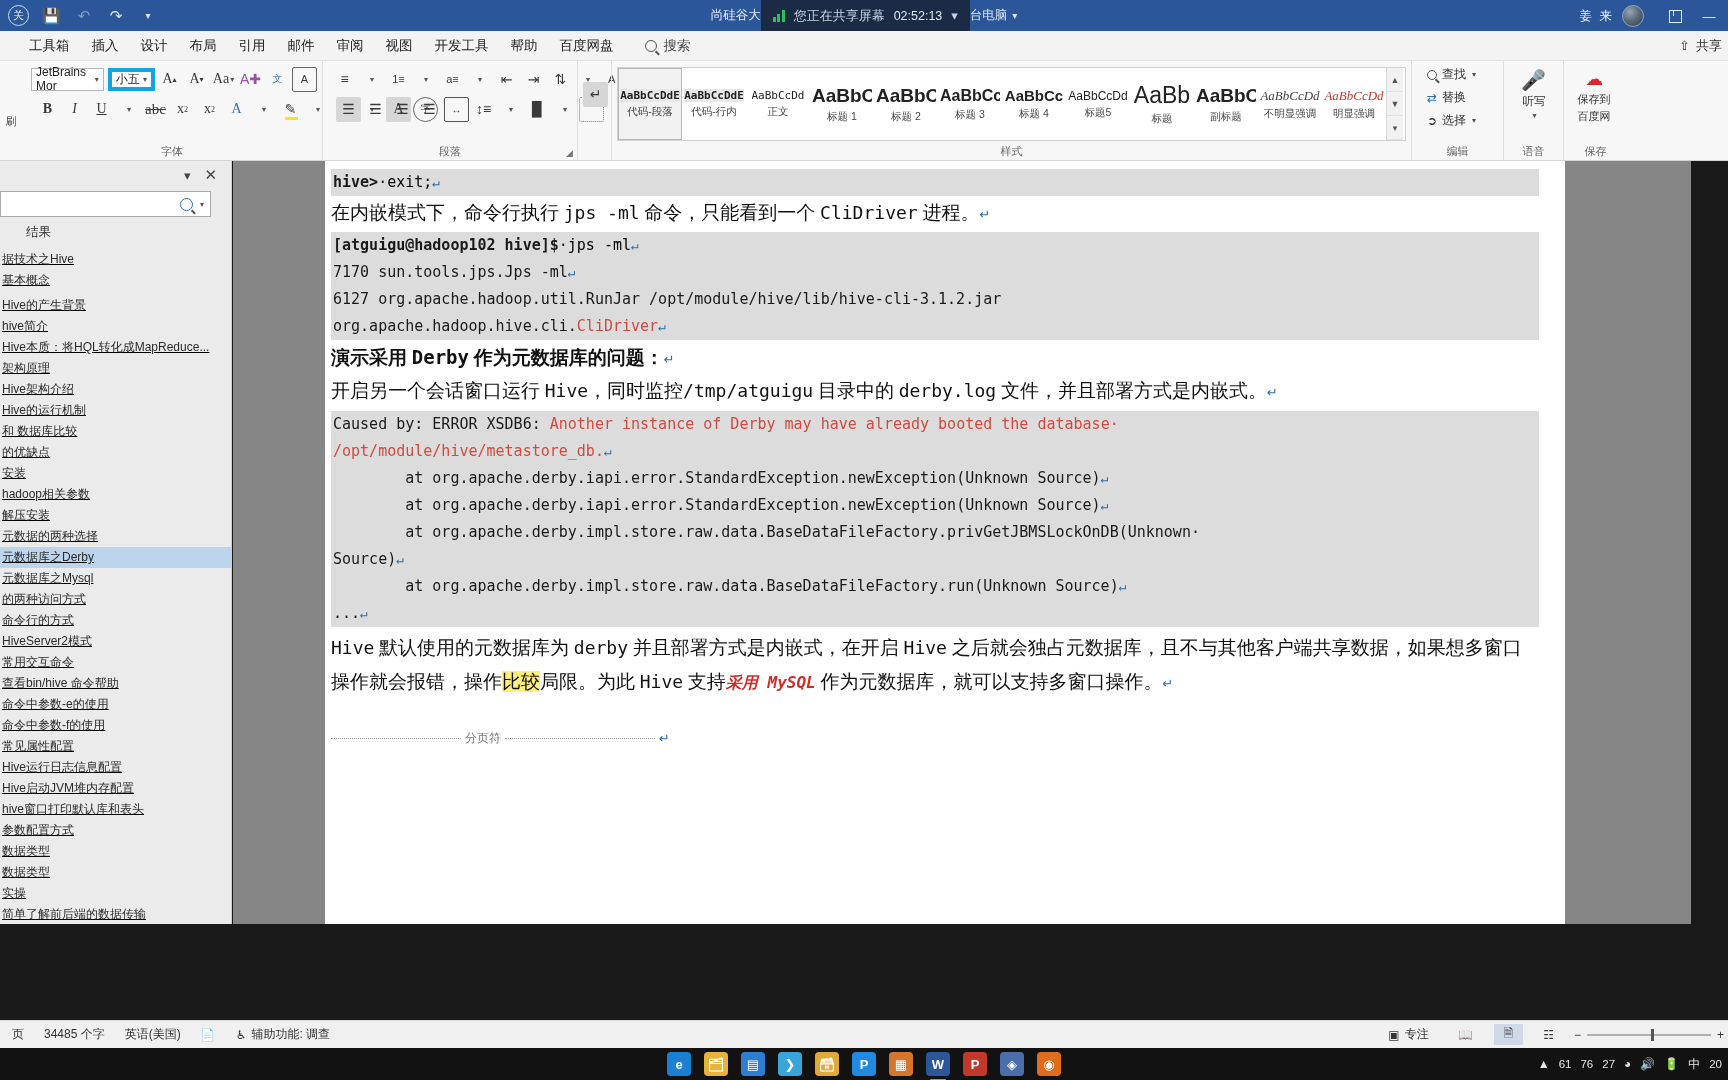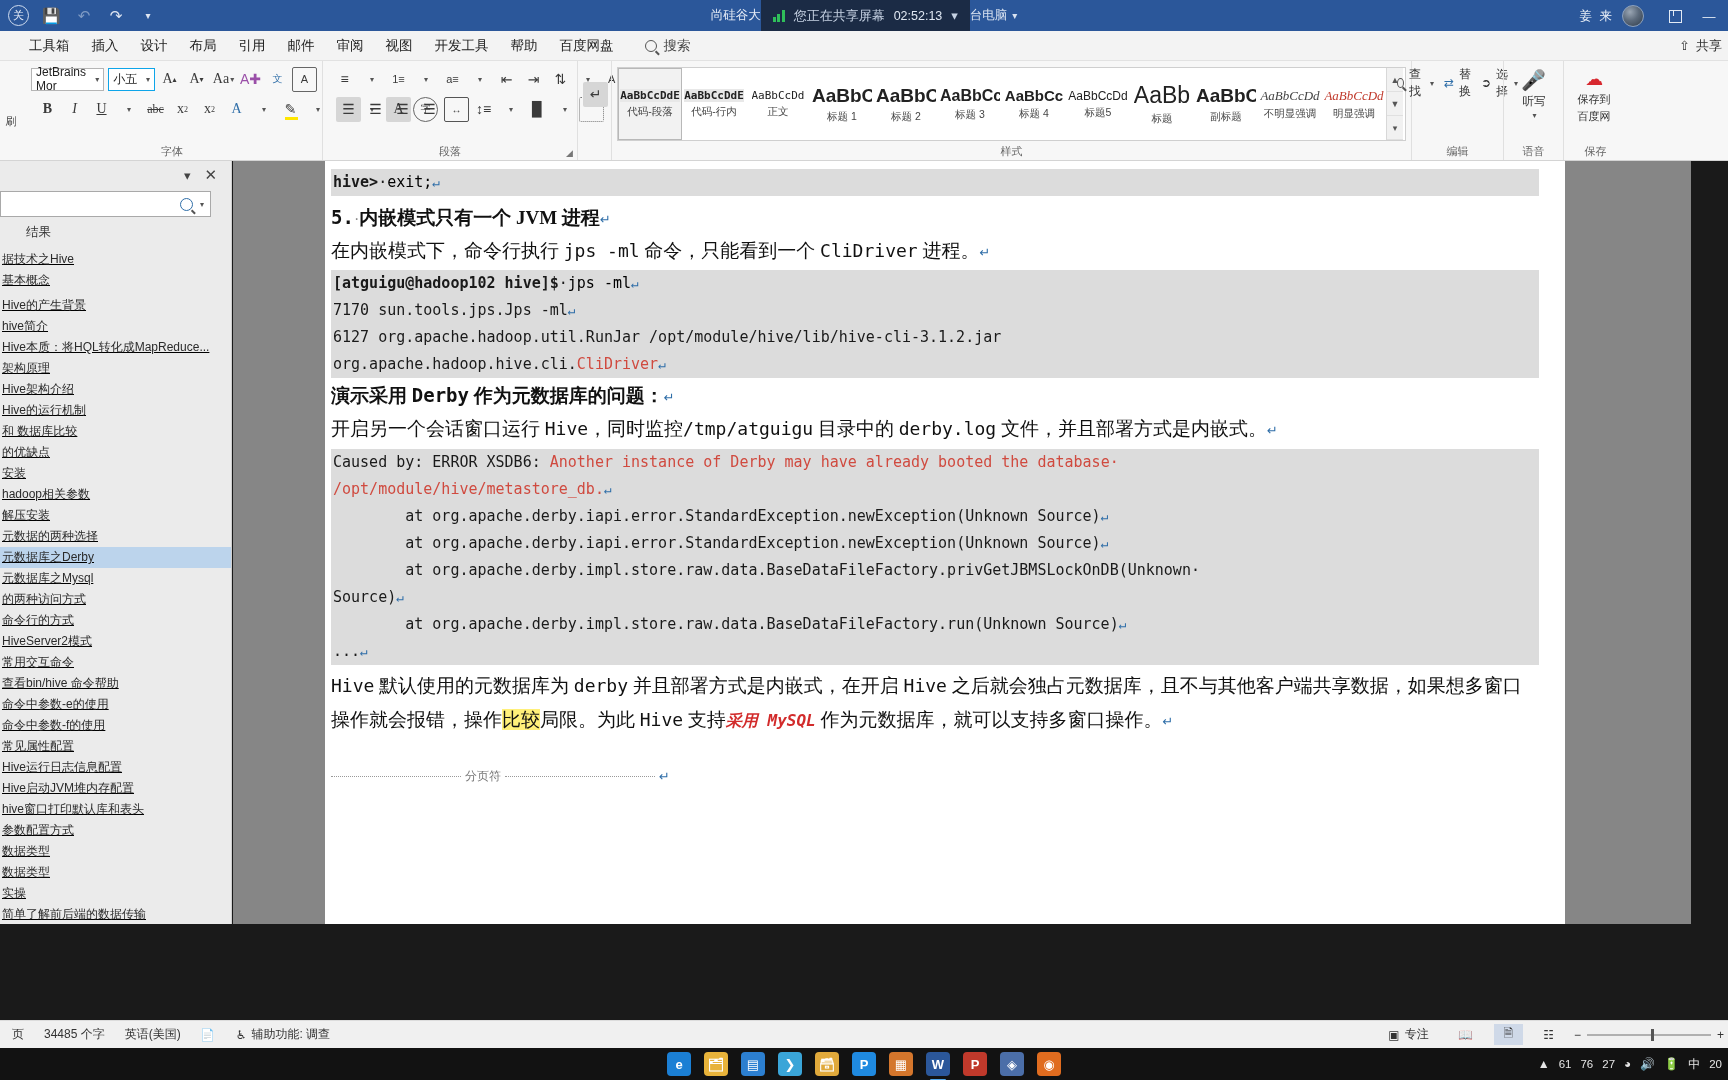--- a/index.html
+++ b/index.html
@@ -101,28 +101,28 @@
     font-size: 14px; color: #3a3a3a; cursor: pointer; border-radius: 2px; padding: 0 3px;
   }
   .ricon.active { background: #d6d6d6; }
   .caret { font-size: 8px; color: #555; margin-left: 1px; }
   .fontbox {
     width: 86px; height: 23px; border: 1px solid #b5b5b5; background: #fff;
     display: flex; align-items: center; padding: 0 4px; font-size: 12px; color: #222;
     justify-content: space-between; cursor: pointer;
   }
   .sizebox {
-    width: 54px; height: 23px; border: 1px solid #0ea5e9; background: #fff;
+    width: 54px; height: 23px; border: 4px solid #0ea5e9; background: #fff;
     display: flex; align-items: center; padding: 0 4px; font-size: 12px; color: #222;
     justify-content: space-between; cursor: pointer; margin-left: 2px;
   }
   .bld { font-weight: bold; font-family: "Liberation Serif", serif; }
   .itl { font-style: italic; font-family: "Liberation Serif", serif; }
   .und { text-decoration: underline; font-family: "Liberation Serif", serif; }
-  .stk { text-decoration: line-through; font-family: "Liberation Serif", serif; font-size: 12px;}
+  .stk { text-decoration: line-through; font-family: "Liberation Serif", serif; font-size: 15px;}
   .clipboard-col {
     display: flex; flex-direction: column; align-items: center; justify-content: center;
     width: 22px; font-size: 11px; color: #444; padding-top: 22px;
   }
 
   
   .stylegal {
     display: flex; align-items: stretch; border: 1px solid #cfcfcf; background: #fff;
     height: 74px; margin-top: 3px;
   }
@@ -135,21 +135,21 @@
              font-family: "Liberation Sans", sans-serif; }
   .sp-name { font-size: 10.5px; color: #444; white-space: nowrap; }
   .gal-scroll {
     width: 17px; display: flex; flex-direction: column; justify-content: space-between;
     border-left: 1px solid #d8d8d8; background: #f1f1f1;
   }
   .gal-scroll div {
     flex: 1; display: flex; align-items: center; justify-content: center;
     font-size: 9px; color: #555; border-bottom: 1px solid #e0e0e0; cursor: pointer;
   }
-  .edit-col { display: flex; flex-direction: row; gap: 2px; justify-content: center; padding: 0 6px; }
+  .edit-col { display: flex; flex-direction: column; gap: 2px; justify-content: center; padding: 0 6px; }
   .edit-item { display: flex; align-items: center; gap: 5px; font-size: 12px; color: #333; cursor: pointer; padding: 2px 4px; }
   .bigbtn {
     display: flex; flex-direction: column; align-items: center; justify-content: center;
     width: 50px; font-size: 11.5px; color: #333; gap: 2px; cursor: pointer; padding-top: 4px;
   }
 
   
   .navpane {
     position: absolute; left: 0; top: 161px; width: 232px; height: 763px;
     background: #ebebeb; border-right: 1px solid #d0d0d0;
@@ -553,23 +553,20 @@
   </div>
 
   <div class="docwrap">
     <div class="page">
       <div class="doc-inner">
 
         <div class="code-block">
           <div class="codeline"><span style="font-weight:bold">hive&gt;</span><span>·</span><span class="kw-blue">exit;</span><span class="pilcrow">↵</span></div>
         </div>
 
-        <div class="pline" style="margin-top:4px">
-          <span class="h-num">5.</span><span style="color:#888">·</span><span class="h-cn">内嵌模式只有一个 JVM 进程</span><span class="pilcrow">↵</span>
-        </div>
 
         <div class="pline">
           <span class="body-cn">在内嵌模式下，命令行执行 </span><span class="body-mono">jps -ml</span><span class="body-cn"> 命令，只能看到一个 </span><span class="body-mono">CliDriver</span><span class="body-cn"> 进程。</span><span class="pilcrow">↵</span>
         </div>
 
         <div class="code-block" style="margin-top:2px">
           <div class="codeline"><span style="font-weight:bold">[atguigu@hadoop102 hive]$</span><span>·</span><span class="kw-blue">jps -ml</span><span class="pilcrow">↵</span></div>
           <div class="codeline"><span>7170 sun.tools.jps.Jps -ml</span><span class="pilcrow">↵</span></div>
           <div class="codeline"><span>6127 org.apache.hadoop.util.RunJar /opt/module/hive/lib/hive-cli-3.1.2.jar</span></div>
           <div class="codeline"><span>org.apache.hadoop.hive.cli.</span><span class="kw-red">CliDriver</span><span class="pilcrow">↵</span></div>

